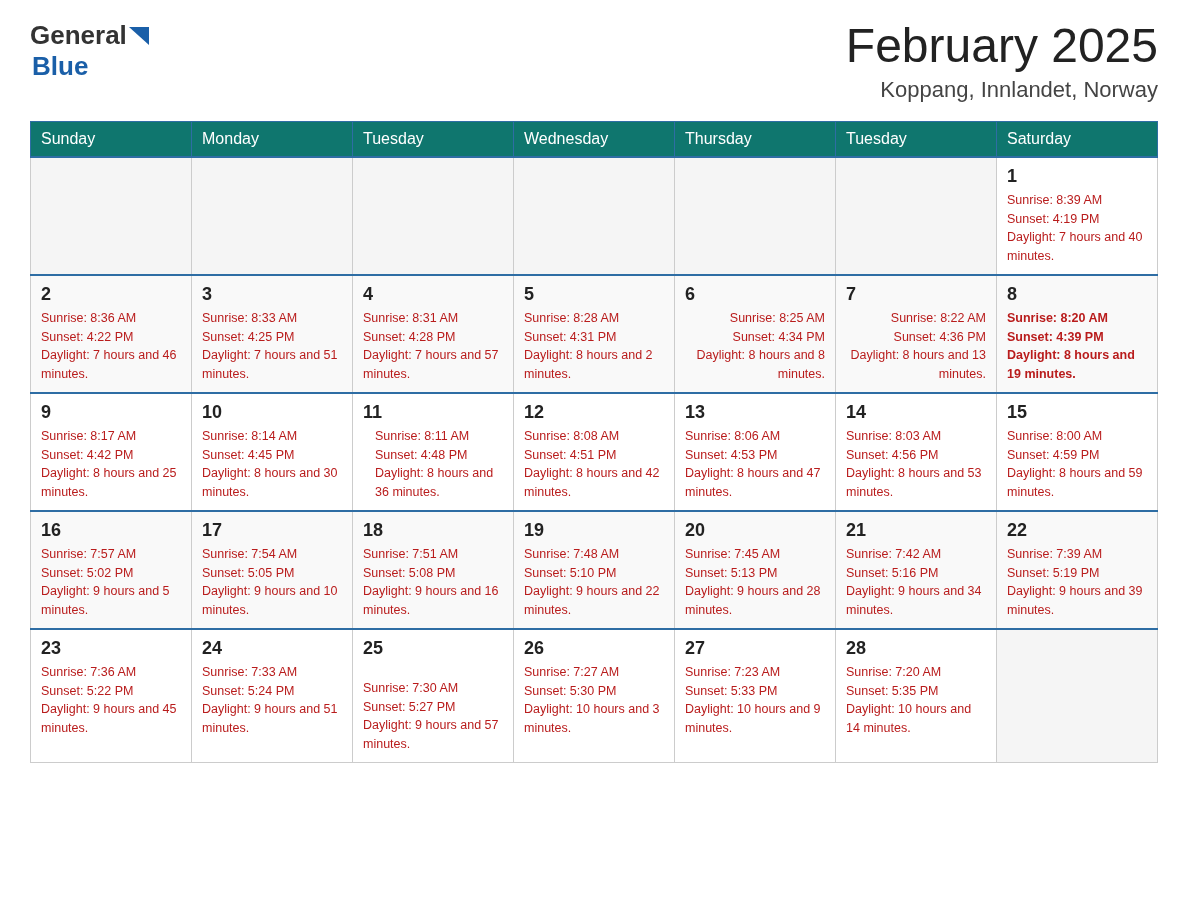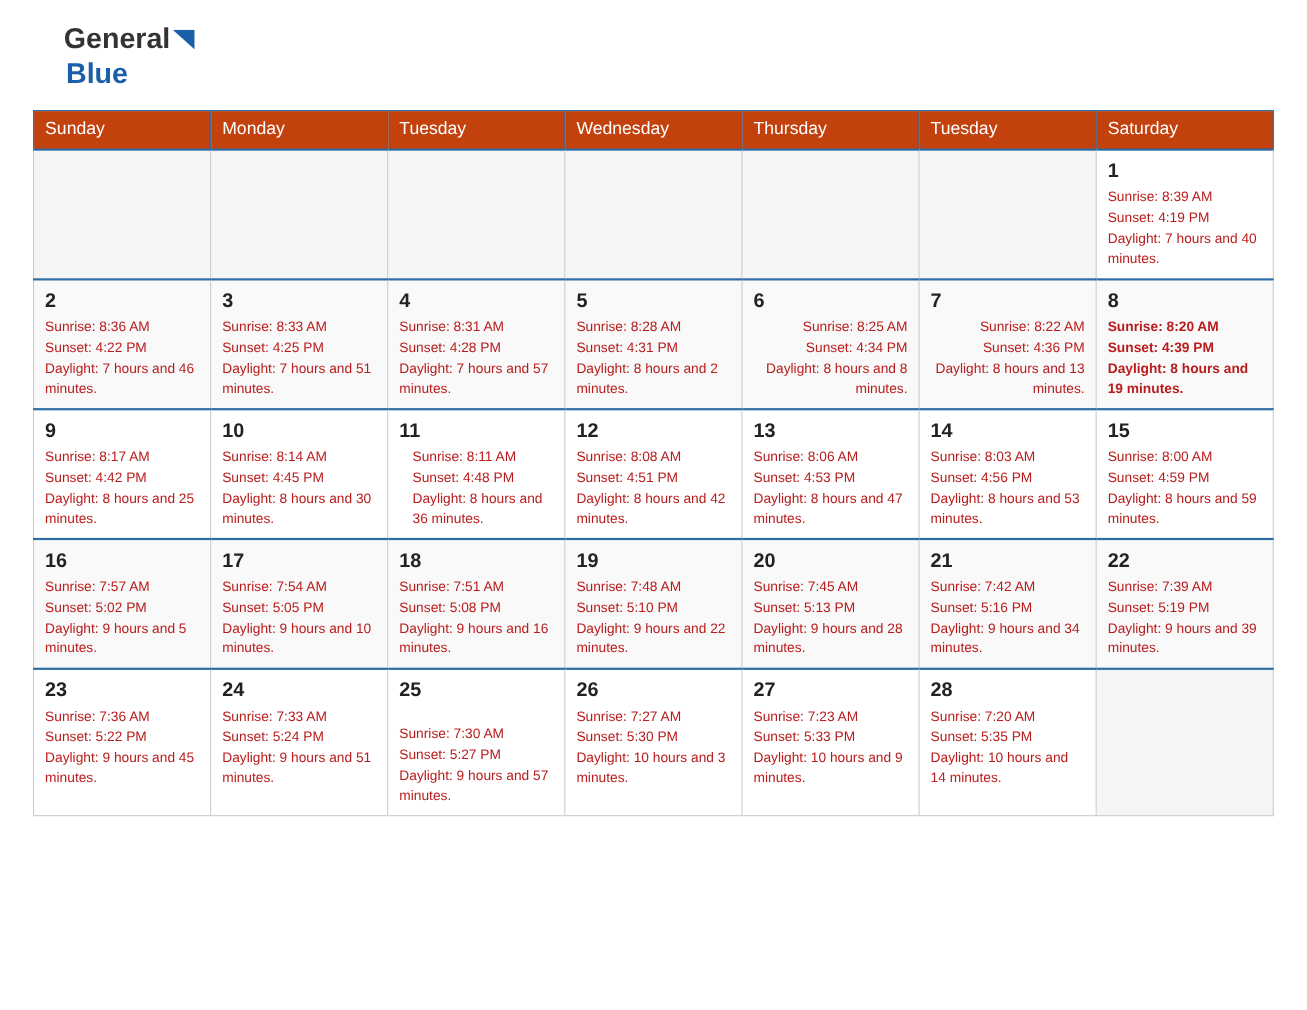--- a/index.html
+++ b/index.html
@@ -23,21 +23,20 @@
     }
     .logo-blue {
       font-size: 26px;
       font-weight: bold;
       color: #1a5fa8;
       margin-left: 2px;
     }
     .logo-wrapper {
       display: flex;
       flex-direction: column;
-      margin-left: 28px;
     }
     .logo-top-line {
       display: flex;
       align-items: center;
     }
     .title-section {
       text-align: right;
     }
     .month-title {
       font-size: 48px;
@@ -49,21 +48,21 @@
       font-size: 22px;
       color: #444;
       margin-top: 4px;
     }
     .calendar {
       width: 100%;
       border-collapse: collapse;
       border: 1px solid #ccc;
     }
     .calendar th {
-      background-color: #c2410c;
+      background-color: #0f766e;
       color: #fff;
       font-size: 16px;
       font-weight: normal;
       padding: 8px 10px;
       text-align: left;
       border: 1px solid #2e6da4;
     }
     .calendar td {
       vertical-align: top;
       padding: 8px 10px;
@@ -109,20 +108,24 @@
       <div style="display:flex;flex-direction:column;margin-left:2px;">
         <svg width="20" height="18" viewBox="0 0 20 18">
           <polygon points="0,0 20,0 20,18" fill="#1a5fa8"></polygon>
         </svg>
       </div>
     </div>
     <div>
       <span class="logo-blue" style="font-size:26px;font-weight:bold;color:#1a5fa8;">Blue</span>
     </div>
   </div>
+  <div class="title-section">
+    <div class="month-title">February 2025</div>
+    <div class="location">Koppang, Innlandet, Norway</div>
+  </div>
 </div>
 
 <table class="calendar">
   <thead>
     <tr>
     <th>Sunday</th>
         <th>Monday</th>
         <th>Tuesday</th>
         <th>Wednesday</th>
         <th>Thursday</th>

